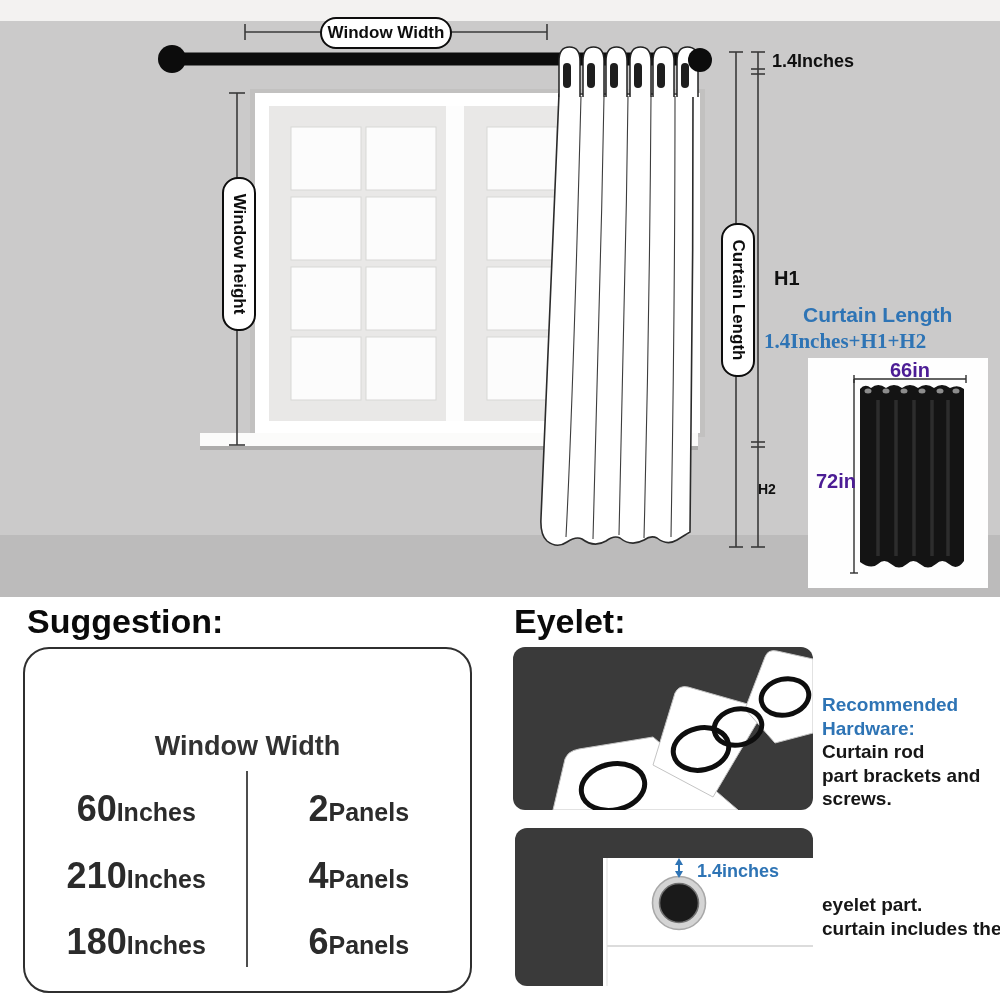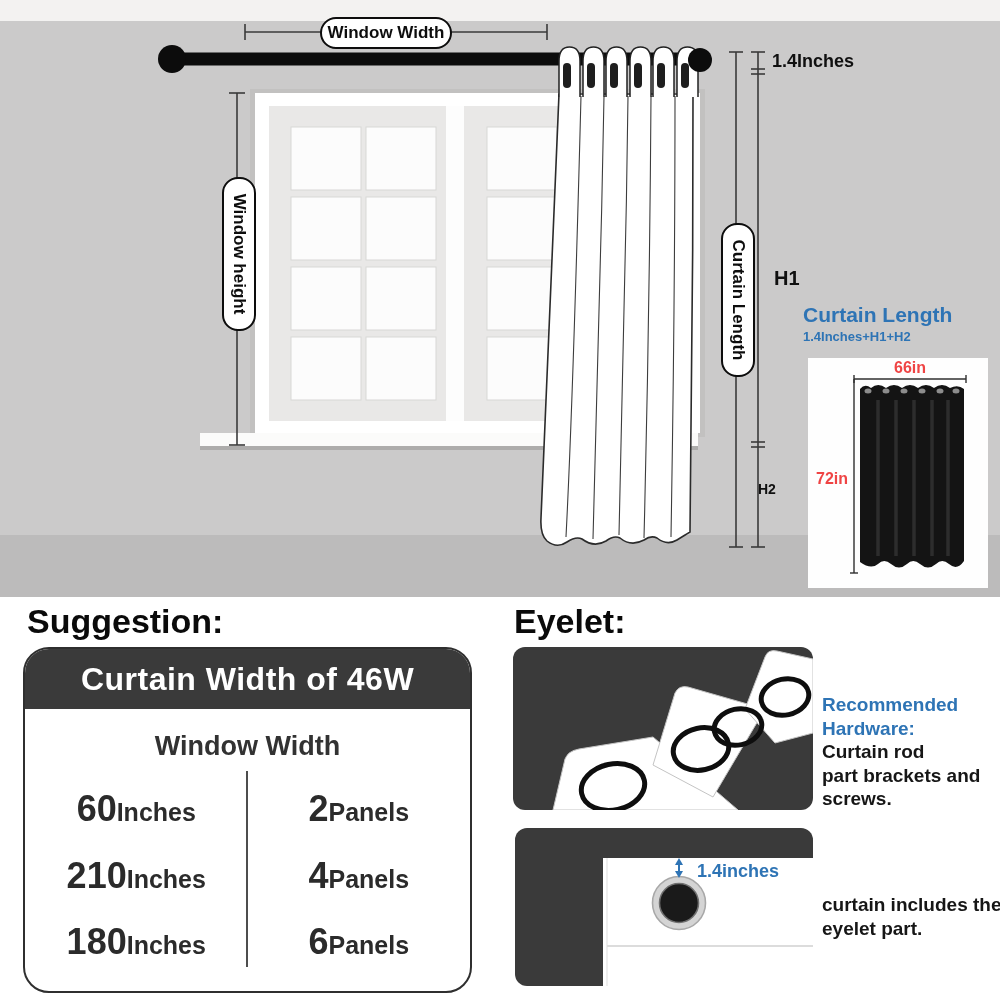--- a/index.html
+++ b/index.html
@@ -12,21 +12,21 @@
   .pill{
     position:absolute;background:#fff;border:2.5px solid #0d0d0d;border-radius:16px;
     display:flex;align-items:center;justify-content:center;
     font-weight:bold;font-size:17px;color:#0d0d0d;white-space:nowrap;
   }
   .vpill{transform:rotate(90deg);}
   .mlabel{position:absolute;font-weight:bold;color:#101010;white-space:nowrap;}
   .blue{color:#2e74b5;}
   
   .inset-card{position:absolute;left:808px;top:358px;width:180px;height:230px;background:#fefefe;}
-  .inset-lbl{position:absolute;font-weight:bold;font-size:16px;color:#ef4444;}
+  .inset-lbl{position:absolute;font-weight:bold;font-size:20px;color:#4c1d95;}
   
   .h2title{position:absolute;font-size:34px;font-weight:bold;color:#0a0a0a;}
   .sg-card{
     position:absolute;left:23px;top:647px;width:445px;height:342px;background:#fff;
     border:2px solid #2f2f2f;border-radius:26px;overflow:hidden;
   }
   .sg-head{
     height:60px;background:#3a3a3a;color:#fff;display:flex;align-items:center;justify-content:center;
     font-size:32px;font-weight:bold;letter-spacing:.5px;
   }
@@ -149,21 +149,21 @@
   <div class="pill vpill" style="left:162px;top:237px;width:150px;height:30px;">
     <span>Window height</span>
   </div>
   <div class="pill vpill" style="left:661px;top:283px;width:150px;height:30px;">
     <span>Curtain Length</span>
   </div>
   <div class="mlabel" style="left:772px;top:51px;font-size:18px;">1.4Inches</div>
   <div class="mlabel" style="left:774px;top:267px;font-size:20px;">H1</div>
   <div class="mlabel" style="left:758px;top:481px;font-size:14px;">H2</div>
   <div class="mlabel blue" style="left:803px;top:303px;font-size:21px;">Curtain Length</div>
-  <div class="mlabel blue" style="left:803px;top:329px;font-size:13px;">1.4Inches+H1+H2</div>
+  <div class="mlabel blue" style="left:764px;top:329px;font-size:21px;font-family:Liberation Serif, serif;">1.4Inches+H1+H2</div>
 
   <div class="inset-card">
     <svg width="180" height="230" viewBox="0 0 180 230">
       <g stroke="#2f2f2f" stroke-width="1.4">
         <line x1="46" y1="21" x2="158" y2="21"></line>
         <line x1="46" y1="17" x2="46" y2="25"></line>
         <line x1="158" y1="17" x2="158" y2="25"></line>
         <line x1="46" y1="21" x2="46" y2="215"></line>
         <line x1="42" y1="215" x2="50" y2="215"></line>
       </g>
@@ -184,21 +184,20 @@
         <line x1="140" y1="42" x2="140" y2="198"></line>
       </g>
     </svg>
   </div>
   <div class="inset-lbl" style="left:880px;top:359px;width:60px;text-align:center;">66in</div>
   <div class="inset-lbl" style="left:816px;top:470px;">72in</div>
 
   <div class="h2title" style="left:27px;top:602px;">Suggestion:</div>
 
   <div class="sg-card">
-    <div class="sg-head">Curtain Width of 46W</div>
     <div class="sg-cols">
       <div>Window Width</div>
     </div>
     <div class="sg-divider"></div>
 
     <div class="sg-row" style="top:134px;">
       <div class="sg-cell">
         <span class="sg-num">60</span>
         <span class="sg-unit">Inches</span>
       </div>
@@ -272,17 +271,17 @@
       <g fill="#2e74b5" stroke="#2e74b5">
         <line x1="164" y1="35" x2="164" y2="45" stroke-width="2"></line>
         <polygon points="160,37 168,37 164,30" stroke="none"></polygon>
         <polygon points="160,43 168,43 164,50" stroke="none"></polygon>
       </g>
     </svg>
   </div>
   <div class="mlabel blue" style="left:697px;top:861px;font-size:18px;">1.4inches</div>
 
   <div class="note" style="left:822px;top:893px;">
+    <div>eyelet part.</div>
     <div>curtain includes the</div>
-    <div>eyelet part.</div>
   </div>
 
 </div>
 
 </body></html>

